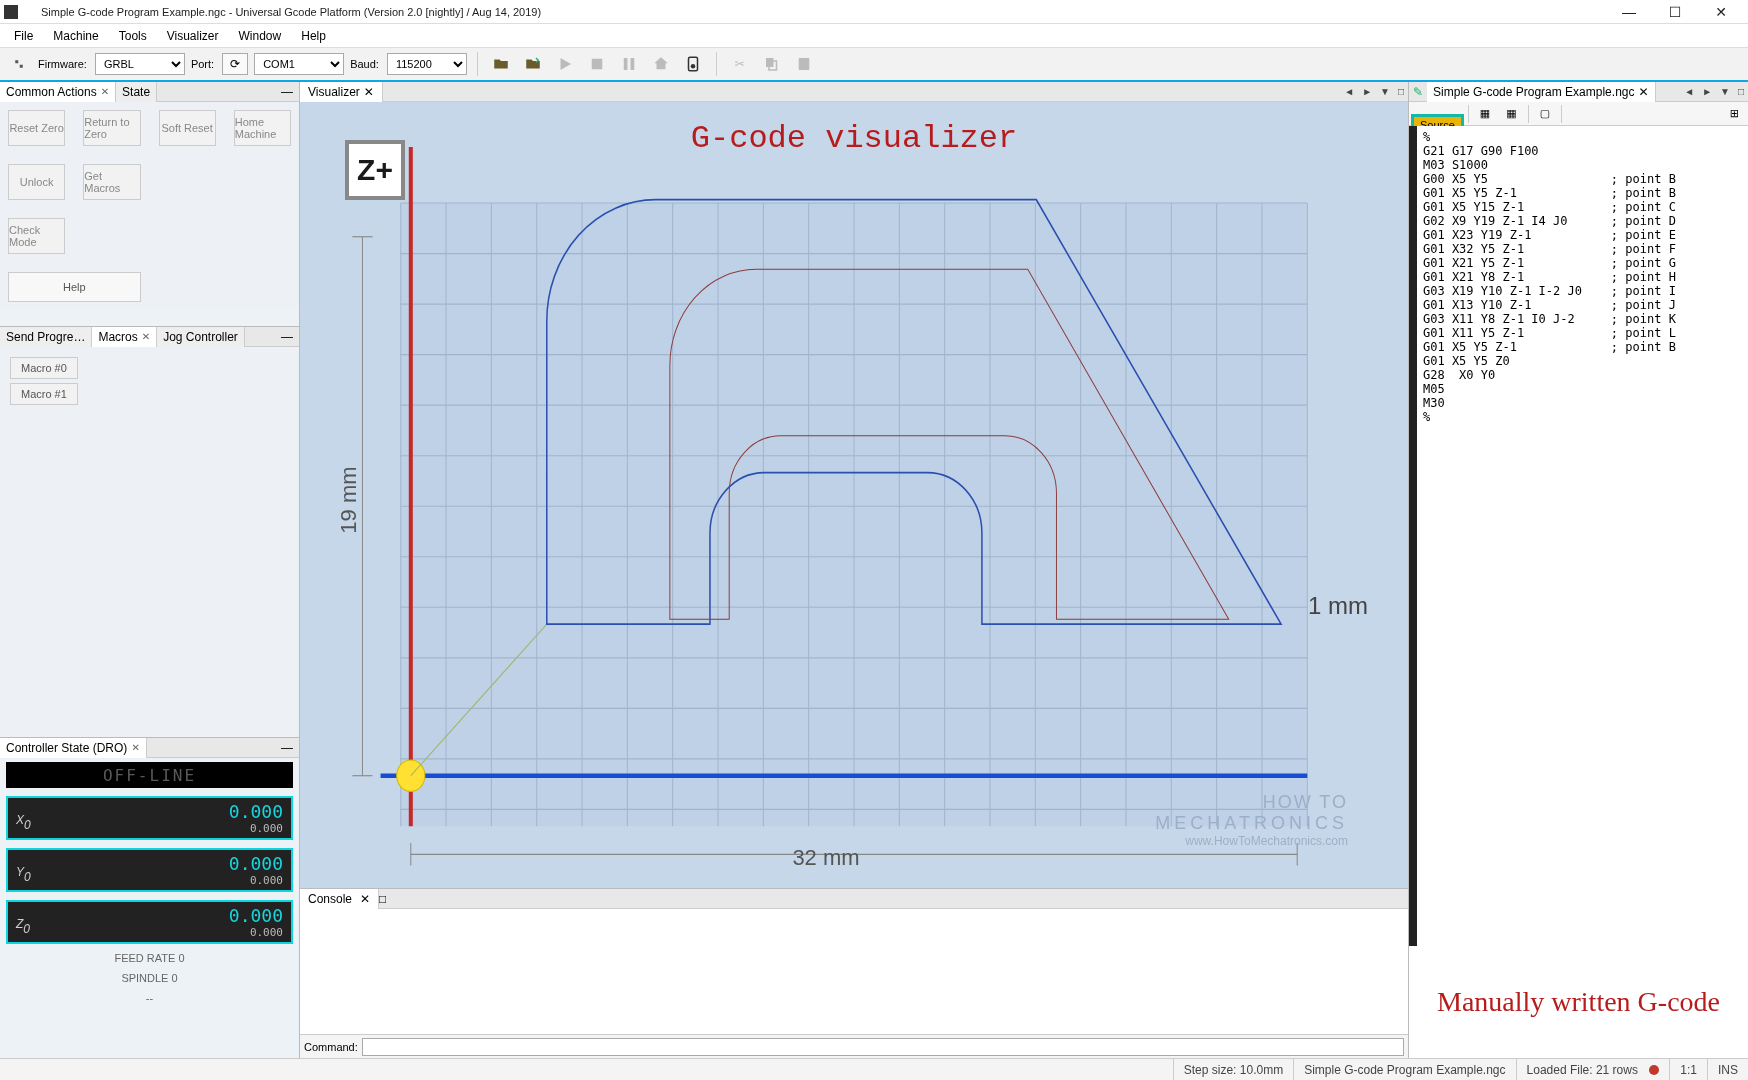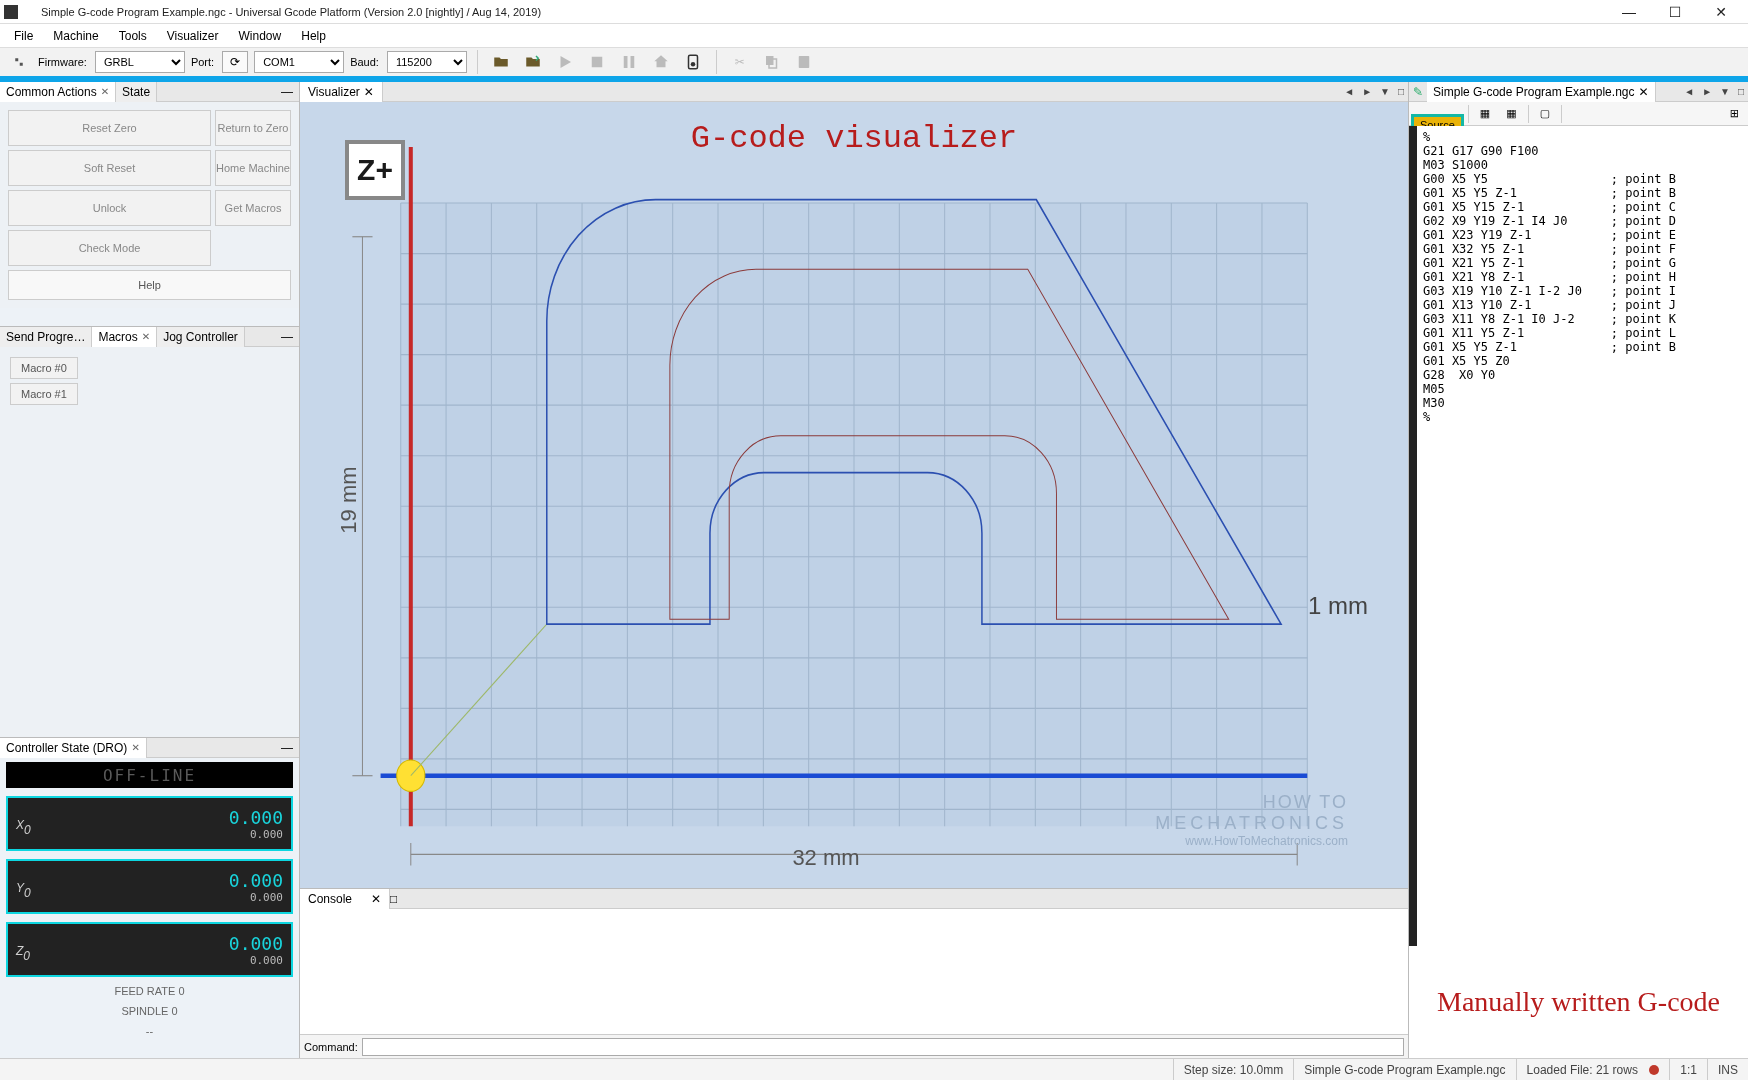--- a/index.html
+++ b/index.html
@@ -7,49 +7,49 @@
 
 .titlebar { background: #fff; height: 24px; display: flex; align-items: center; padding: 0 4px; border-bottom: 1px solid #ddd; }
 .titlebar .icon { width: 14px; height: 14px; background: #333; margin-right: 6px; }
 .titlebar .title { flex: 1; font-size: 11px; color: #222; margin-left: 17px; }
 .winbtns { display: flex; gap: 0; }
 .winbtn { width: 46px; height: 22px; display: flex; align-items: center; justify-content: center; font-size: 14px; color: #222; cursor: pointer; }
 
 .menubar { background: #fff; height: 24px; display: flex; align-items: center; padding: 0 4px; border-bottom: 1px solid #ddd; }
 .menubar span { padding: 0 10px; font-size: 12px; cursor: pointer; }
 
-.toolbar { background: #f2f2f2; height: 34px; display: flex; align-items: center; padding: 0 6px; gap: 6px; border-bottom: 6px solid #0ea5e9; }
+.toolbar { background: #f2f2f2; height: 34px; display: flex; align-items: center; padding: 0 6px; gap: 6px; border-bottom: 2px solid #0ea5e9; }
 .toolbar label { font-size: 11px; margin-right: 2px; }
 .toolbar select, .toolbar input { height: 22px; border: 1px solid #aaa; background: #fff; font-size: 11px; padding: 0 4px; }
 .toolbar .sep { width: 1px; height: 24px; background: #ccc; margin: 0 4px; }
 .tbtn { width: 26px; height: 26px; display: flex; align-items: center; justify-content: center; color: #555; cursor: pointer; border-radius: 3px; }
 .tbtn svg { width: 18px; height: 18px; }
 .tbtn.dis { color: #bbb; }
 .refresh-btn { width: 26px; height: 22px; border: 1px solid #aaa; background: #fafafa; display: flex; align-items: center; justify-content: center; cursor: pointer; }
 
 .main { flex: 1; display: flex; min-height: 0; }
 
 .leftcol { width: 300px; display: flex; flex-direction: column; border-right: 1px solid #bbb; background: #edf2f7; }
 .panel { display: flex; flex-direction: column; border-bottom: 1px solid #bbb; }
 .panel .panel-tabs { display: flex; align-items: center; background: #e8e8e8; height: 20px; border-bottom: 1px solid #ccc; font-size: 11px; }
 .panel .panel-tabs .tab { padding: 0 6px; height: 20px; display: flex; align-items: center; gap: 4px; background: #fff; border-right: 1px solid #ccc; cursor: pointer; }
 .panel .panel-tabs .tab.inactive { background: #eee; }
 .panel .panel-tabs .tab .x { font-size: 10px; color: #666; }
 .panel .panel-tabs .spacer { flex: 1; }
 .panel .panel-tabs .min { padding: 0 6px; cursor: pointer; }
 .panel-body { padding: 8px; background: #edf1f5; }
-.actions-grid { display: grid; grid-template-columns: 1fr; gap: 4px; }
+.actions-grid { display: grid; grid-template-columns: 1fr 1fr 1fr 1fr; gap: 18px; }
 .act-btn { height: 36px; background: #f2f2f2; border: 1px solid #ccc; color: #888; font-size: 11px; display: flex; align-items: center; justify-content: center; cursor: pointer; }
 .act-btn.full { grid-column: 1 / 3; }
 .act-btn.help { height: 30px; background: #f8f8f8; color: #555; }
 .macro-btn { display: inline-block; padding: 4px 10px; background: #f2f2f2; border: 1px solid #ccc; color: #555; font-size: 11px; margin: 2px; cursor: pointer; }
 
 .panel-dro { flex: 0 0 auto; }
 .dro-status { margin: 4px 6px; height: 26px; background: #000; color: #5a5a5a; font-family: "Consolas", monospace; font-size: 16px; display: flex; align-items: center; justify-content: center; letter-spacing: 2px; }
-.dro-row { margin: 4px 6px; height: 55px; background: #222; border: 2px solid #0dd6e0; display: flex; align-items: center; padding: 0 8px; }
+.dro-row { margin: 4px 6px; height: 44px; background: #222; border: 2px solid #0dd6e0; display: flex; align-items: center; padding: 0 8px; }
 .dro-row .ax { color: #d0d0d0; font-family: "Times New Roman", serif; font-size: 22px; font-style: italic; }
 .dro-row .ax sub { font-size: 12px; }
 .dro-row .vals { margin-left: auto; text-align: right; }
 .dro-row .vals .v1 { color: #19d4dc; font-family: "Consolas", monospace; font-size: 18px; }
 .dro-row .vals .v2 { color: #bbb; font-family: "Consolas", monospace; font-size: 11px; }
 .dro-extra { text-align: center; color: #666; font-size: 11px; padding: 4px 0; }
 
 .centercol { flex: 1; display: flex; flex-direction: column; min-width: 0; background: #edf2f7; }
 .center-tabs { display: flex; align-items: center; height: 20px; background: #e8e8e8; border-bottom: 1px solid #ccc; font-size: 11px; }
 .center-tabs .tab { padding: 0 8px; height: 20px; display: flex; align-items: center; gap: 4px; background: #fff; border-right: 1px solid #ccc; cursor: pointer; }
@@ -60,21 +60,21 @@
 .vis-annot-right { position: absolute; right: 30px; top: 350px; width: 260px; text-align: center; font-family: Georgia, serif; font-size: 28px; color: #b71c1c; z-index: 5; }
 .vis-watermark { position: absolute; right: 60px; bottom: 40px; color: #9bb0c8; font-size: 12px; text-align: right; }
 .zbtn { position: absolute; top: 38px; left: 45px; width: 60px; height: 60px; background: #fff; border: 4px solid #888; display: flex; align-items: center; justify-content: center; font-size: 30px; font-weight: bold; color: #1a1a1a; font-family: Arial; }
 .dim-left { position: absolute; left: 15px; top: 120px; bottom: 110px; width: 50px; display: flex; align-items: center; justify-content: flex-start; }
 .dim-left-txt { transform: rotate(-90deg); font-size: 22px; color: #555; white-space: nowrap; }
 .dim-bottom { position: absolute; left: 100px; right: 156px; bottom: 10px; height: 40px; display: flex; align-items: center; justify-content: center; font-size: 22px; color: #555; }
 .axis-lbl { position: absolute; right: 40px; top: 490px; font-size: 24px; color: #444; }
 
 .console-panel { height: 170px; display: flex; flex-direction: column; border-top: 1px solid #bbb; }
 .console-tabs { display: flex; align-items: center; height: 20px; background: #e8e8e8; border-bottom: 1px solid #ccc; font-size: 11px; }
-.console-tabs .tab { padding: 0 8px; height: 20px; display: flex; align-items: center; gap: 19px; background: #fff; border-right: 1px solid #ccc; }
+.console-tabs .tab { padding: 0 8px; height: 20px; display: flex; align-items: center; gap: 8px; background: #fff; border-right: 1px solid #ccc; }
 .console-body { flex: 1; background: #fff; }
 .command-row { display: flex; align-items: center; height: 24px; border-top: 1px solid #ccc; padding: 0 4px; background: #f4f4f4; }
 .command-row label { font-size: 11px; margin-right: 4px; }
 .command-row input { flex: 1; height: 18px; border: 1px solid #aaa; background: #fff; padding: 0 4px; font-size: 11px; }
 
 .rightcol { width: 340px; display: flex; flex-direction: column; border-left: 1px solid #bbb; background: #fff; }
 .right-tabs { display: flex; align-items: center; height: 20px; background: #e8e8e8; border-bottom: 1px solid #ccc; font-size: 11px; }
 .right-tabs .tab { padding: 0 6px; height: 20px; display: flex; align-items: center; gap: 4px; background: #fff; border-right: 1px solid #ccc; }
 .right-tabs .spacer { flex: 1; }
 .right-tabs .ctl { padding: 0 4px; cursor: pointer; font-size: 10px; color: #444; }

